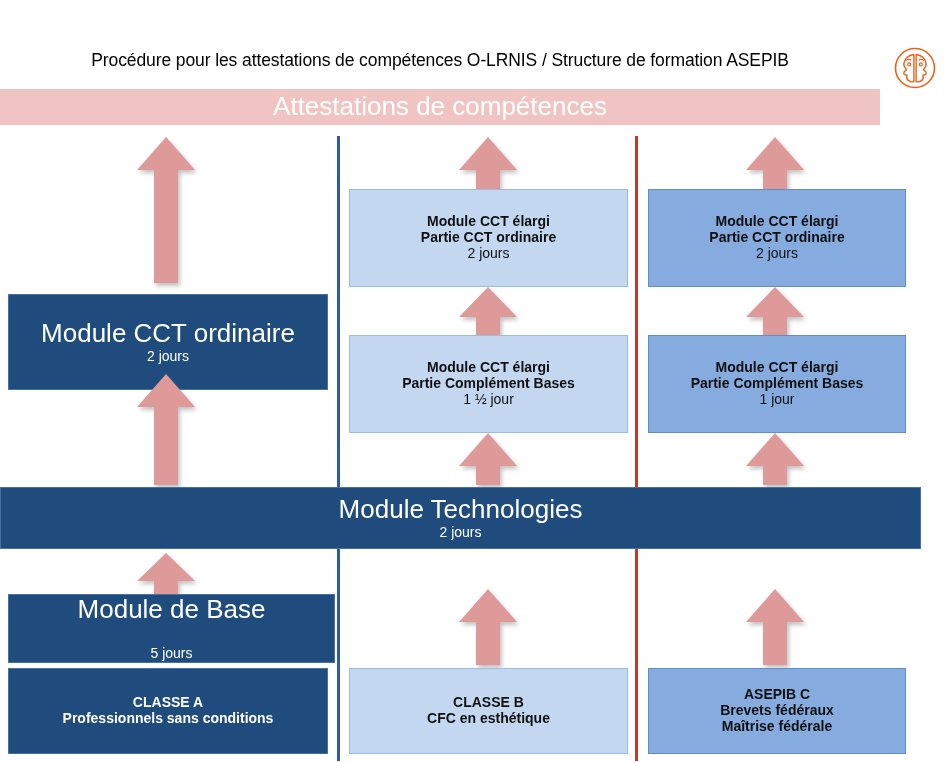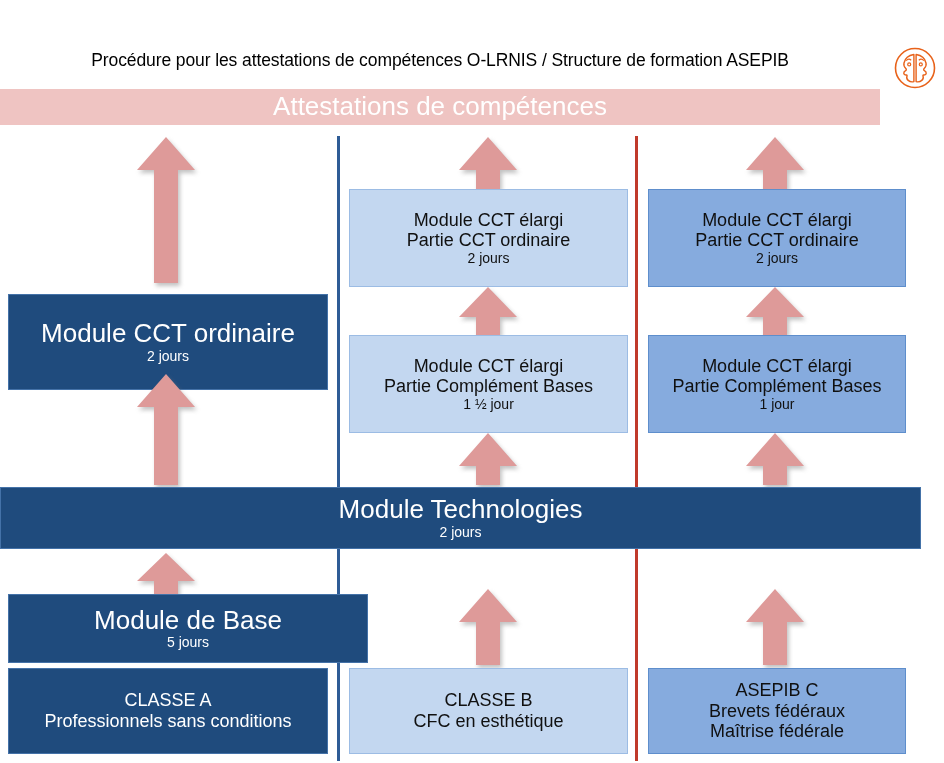--- a/index.html
+++ b/index.html
@@ -58,22 +58,23 @@
     align-items: center;
     justify-content: center;
     text-align: center;
     line-height: 1.14;
   }
   .box .big {
     font-size: 26px;
     white-space: nowrap;
   }
   .box .mid {
-    font-size: 18px;
-    white-space: nowrap;
+    font-size: 14px;
+    white-space: nowrap;
+    font-weight: bold;
   }
   .box .small {
     font-size: 14px;
     white-space: nowrap;
   }
 
   
   .box-pink {
     background: #EFC4C2;
     color: #ffffff;
@@ -220,21 +221,21 @@
     <svg viewBox="0 0 58 76" preserveAspectRatio="none">
       <polygon points="29,0 58,33 41,33 41,76 17,76 17,33 0,33" fill="#DE9A99"></polygon>
     </svg>
   </div>
   <div class="arrow" style="left:746px; top:566px; width:58px; height:76px;">
     <svg viewBox="0 0 58 76" preserveAspectRatio="none">
       <polygon points="29,0 58,33 41,33 41,76 17,76 17,33 0,33" fill="#DE9A99"></polygon>
     </svg>
   </div>
 
-  <div class="box box-navy" style="left:8px; top:571px; width:360px; height:69px;">
+  <div class="box box-navy" style="left:8px; top:571px; width:327px; height:69px;justify-content:space-between;">
     <span class="big">Module de Base</span>
     <span class="small">5 jours</span>
   </div>
 
   <div class="box box-navy" style="left:8px; top:645px; width:320px; height:86px;">
     <span class="mid">CLASSE A</span>
     <span class="mid">Professionnels sans conditions</span>
   </div>
 
   <div class="box box-lightblue" style="left:349px; top:645px; width:279px; height:86px;">

